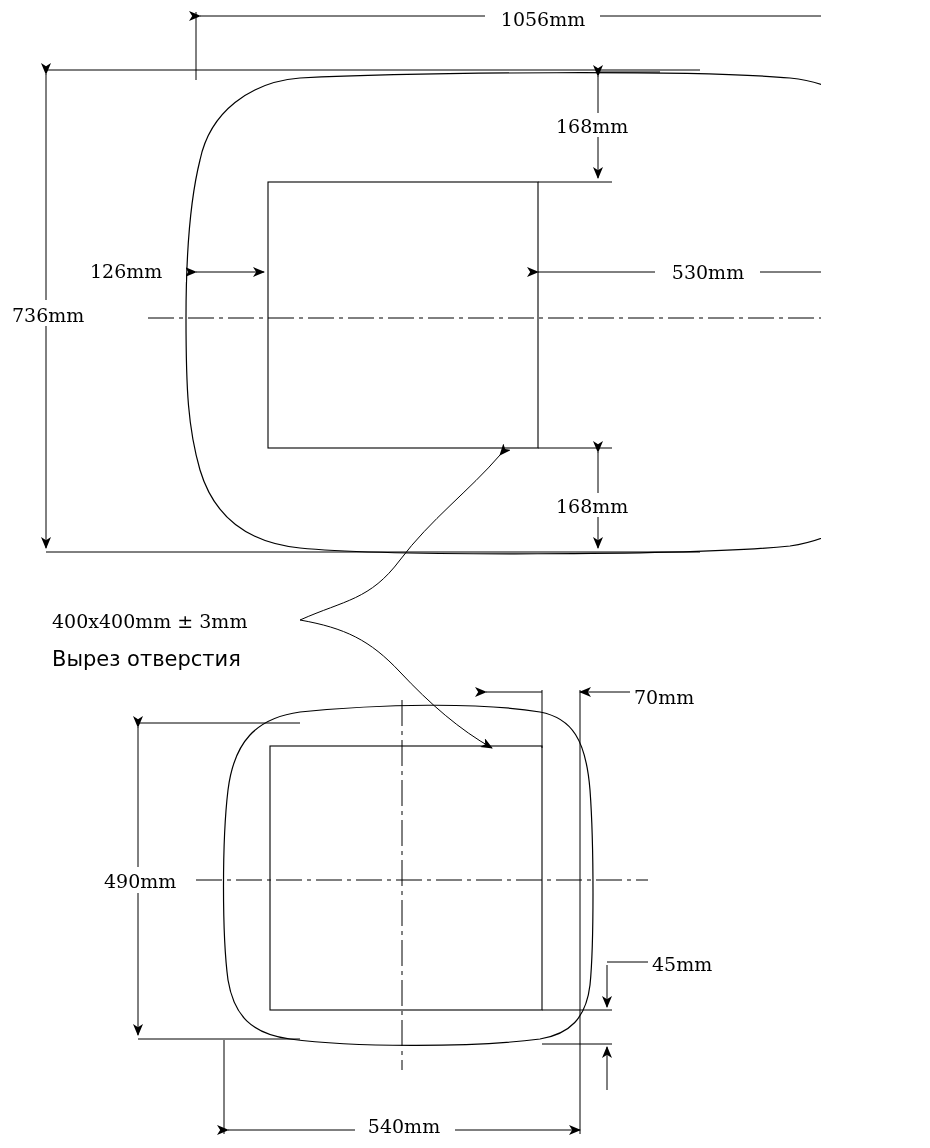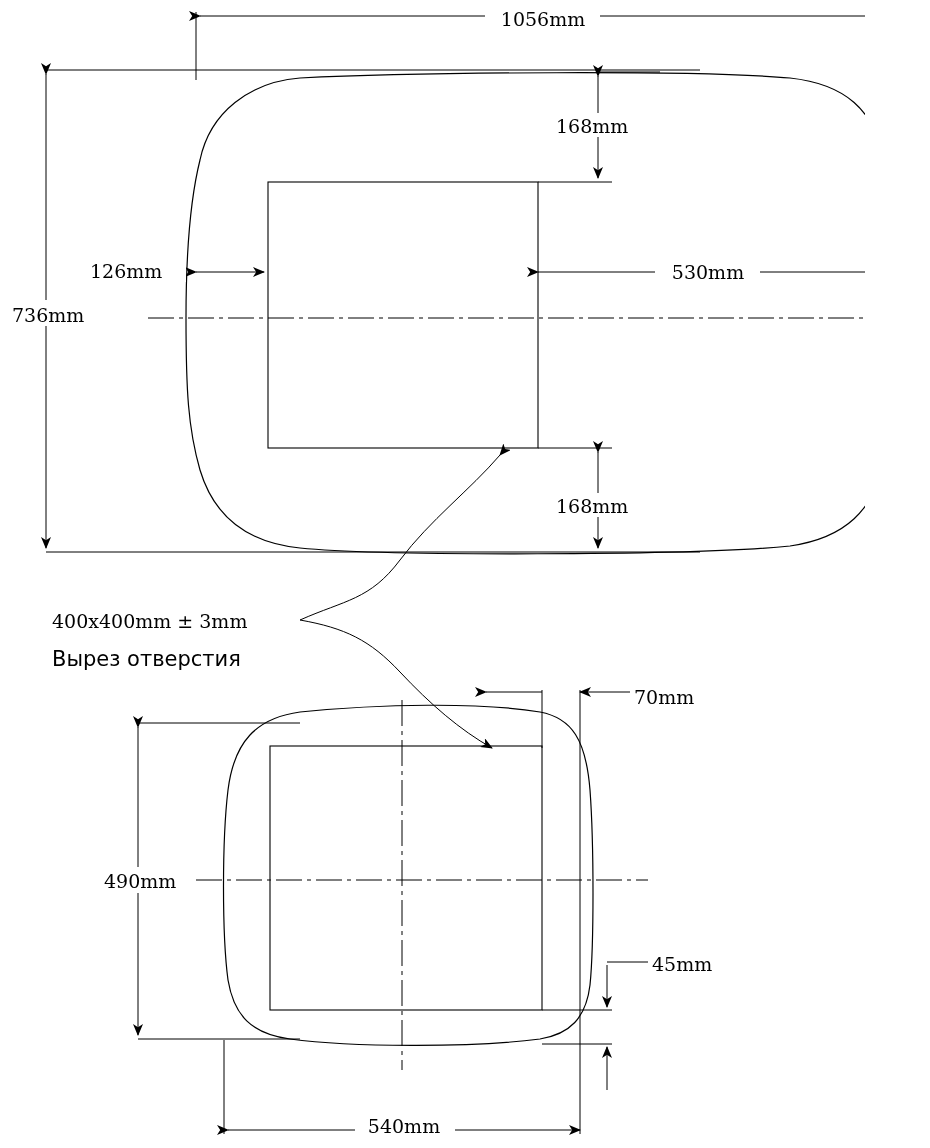--- a/index.html
+++ b/index.html
@@ -9,21 +9,20 @@
   }
   body {
     font-family: "DejaVu Serif", serif;
   }
   #sheet {
     position: relative;
     width: 821px;
     height: 1148px;
     background: #ffffff;
     overflow: hidden;
-    padding-left: 44px;
   }
   #sheet svg {
     position: absolute;
     left: 0;
     top: 0;
   }
   .dim-text {
     font-family: "DejaVu Serif", serif;
     font-size: 19px;
     fill: #000000;

